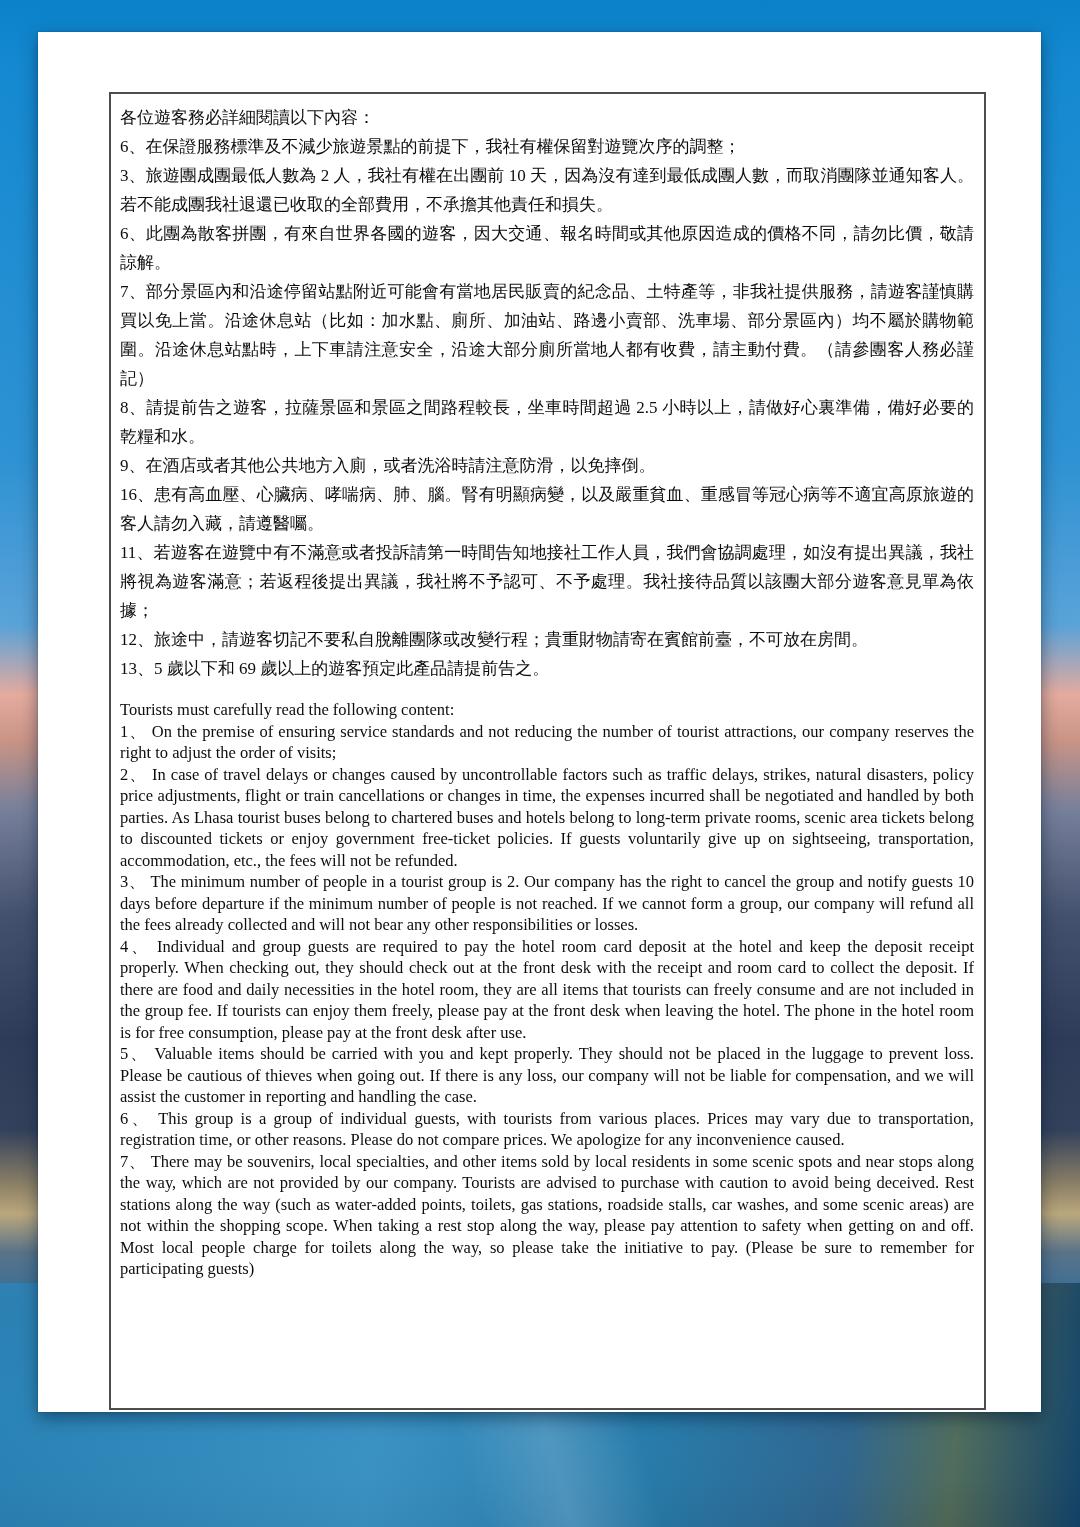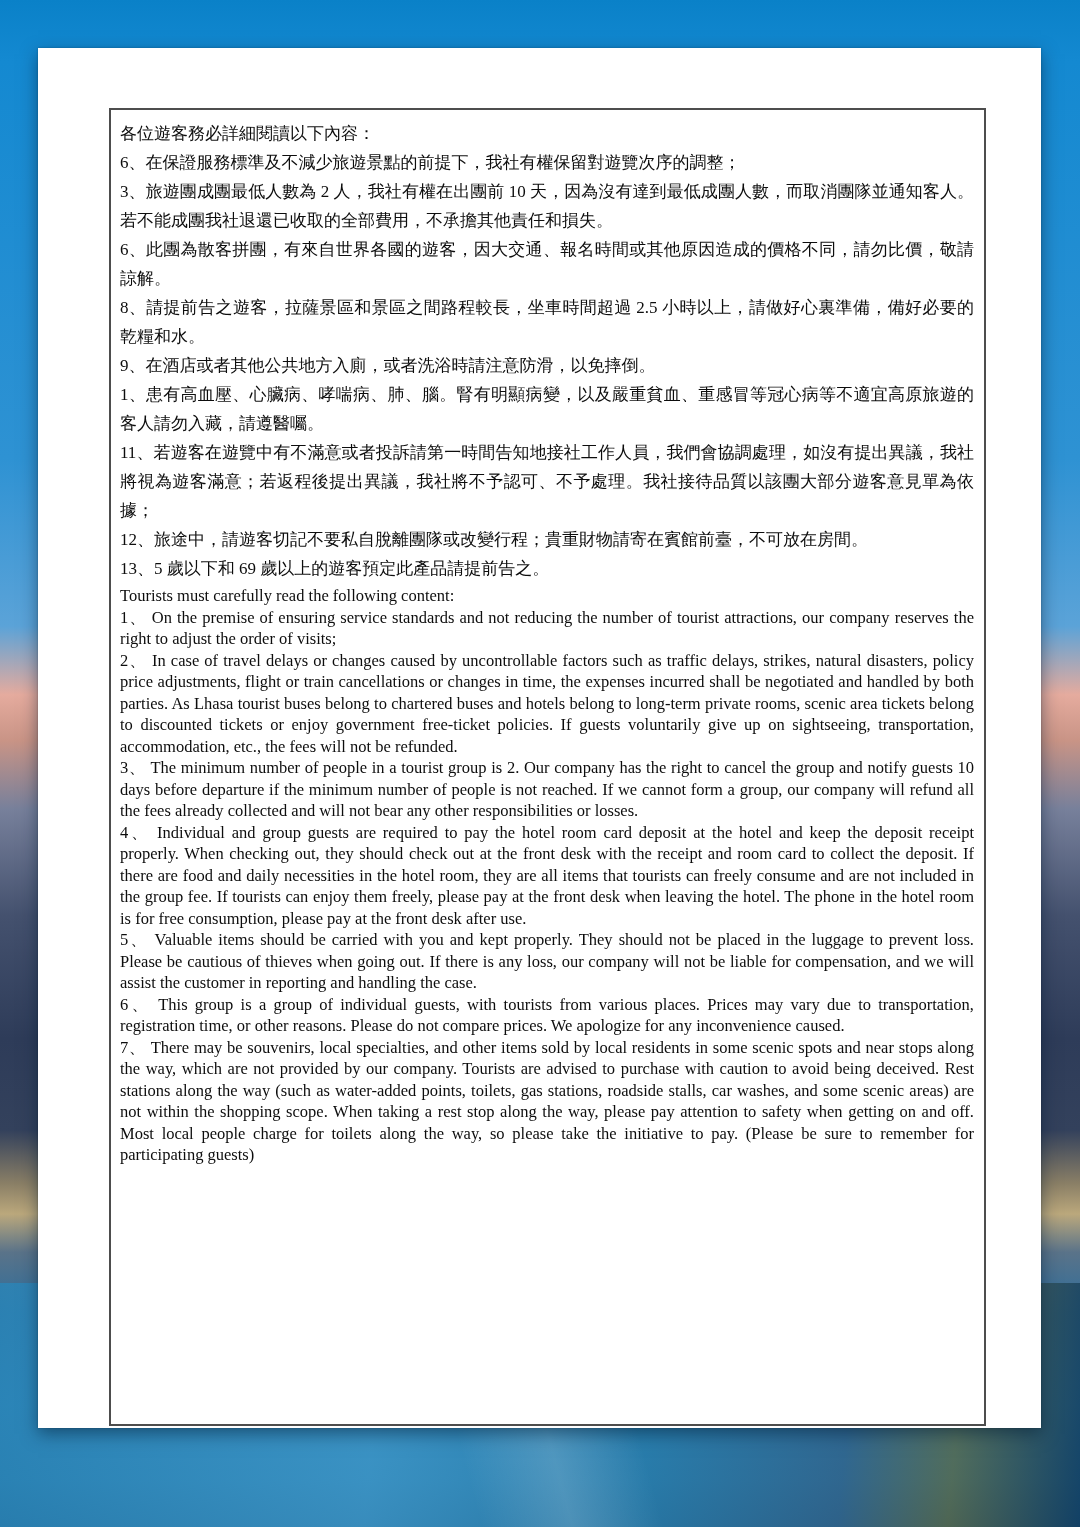--- a/index.html
+++ b/index.html
@@ -31,52 +31,53 @@
       #0f4a74 100%);
   }
   .water-overlay{
     position:absolute;left:0;right:0;top:1283px;bottom:0;
     background:
       linear-gradient(75deg, rgba(255,255,255,0) 42%, rgba(255,255,255,.16) 50%, rgba(255,255,255,0) 58%),
       linear-gradient(95deg, rgba(43,132,182,.85) 0%, rgba(63,151,200,.85) 35%, rgba(42,125,171,.85) 60%,
                       rgba(51,101,140,.85) 78%, rgba(93,107,74,.8) 88%, rgba(18,63,99,.9) 100%);
   }
   .page{
-    position:absolute;left:38px;top:48px;width:1003px;height:1380px;
+    position:absolute;left:38px;top:32px;width:1003px;height:1380px;
     background:#ffffff;
     box-shadow:0 6px 16px rgba(0,25,50,.5), 0 0 2px rgba(0,0,0,.25);
   }
   .notice-box{
     position:absolute;left:71px;top:60px;width:877px;height:1318px;
     box-sizing:border-box;border:2px solid #4d4d4d;background:#ffffff;
     padding:9px 10px 0 9px;overflow:hidden;
     color:#0d0d0d;
   }
   .zh p{margin:0;font-size:17px;line-height:29px;text-align:justify;}
   .en p{margin:0;font-size:16.5px;line-height:21.5px;text-align:justify;}
-  .en{margin-top:2px;}
+  .en{margin-top:16px;}
   .ul-seg{text-underline-offset:3px;}
 </style>
 </head>
 <body>
 
 <div class="backdrop"></div>
 <div class="water-overlay"></div>
 
 <div class="page">
   <div class="notice-box">
 
     <div class="zh">
       <p>各位遊客務必詳細閱讀以下內容：</p>
       <p>6、在保證服務標準及不減少旅遊景點的前提下，我社有權保留對遊覽次序的調整；</p>
       <p><span>3、旅遊團成團最低人數為 2 人，我社有權在出團前 </span><span class="ul-seg">10 天</span><span>，因為沒有達到最低成團人數，而取消團隊並通知客人。若不能成團我社退還已收取的全部費用，不承擔其他責任和損失。</span></p>
       <p>6、此團為散客拼團，有來自世界各國的遊客，因大交通、報名時間或其他原因造成的價格不同，請勿比價，敬請諒解。</p>
+      <p>7、部分景區內和沿途停留站點附近可能會有當地居民販賣的紀念品、土特產等，非我社提供服務，請遊客謹慎購買以免上當。沿途休息站（比如：加水點、廁所、加油站、路邊小賣部、洗車場、部分景區內）均不屬於購物範圍。沿途休息站點時，上下車請注意安全，沿途大部分廁所當地人都有收費，請主動付費。（請參團客人務必謹記）</p>
       <p>8、請提前告之遊客，拉薩景區和景區之間路程較長，坐車時間超過 2.5 小時以上，請做好心裏準備，備好必要的乾糧和水。</p>
       <p>9、在酒店或者其他公共地方入廁，或者洗浴時請注意防滑，以免摔倒。</p>
-      <p>1、患有高血壓、心臟病、哮喘病、肺、腦。腎有明顯病變，以及嚴重貧血、重感冒等冠心病等不適宜高原旅遊的客人請勿入藏，請遵醫囑。</p>
+      <p>16、患有高血壓、心臟病、哮喘病、肺、腦。腎有明顯病變，以及嚴重貧血、重感冒等冠心病等不適宜高原旅遊的客人請勿入藏，請遵醫囑。</p>
       <p>11、若遊客在遊覽中有不滿意或者投訴請第一時間告知地接社工作人員，我們會協調處理，如沒有提出異議，我社將視為遊客滿意；若返程後提出異議，我社將不予認可、不予處理。我社接待品質以該團大部分遊客意見單為依據；</p>
       <p>12、旅途中，請遊客切記不要私自脫離團隊或改變行程；貴重財物請寄在賓館前臺，不可放在房間。</p>
       <p>13、5 歲以下和 69 歲以上的遊客預定此產品請提前告之。</p>
     </div>
 
     <div class="en">
       <p>Tourists must carefully read the following content:</p>
       <p>1、 On the premise of ensuring service standards and not reducing the number of tourist attractions, our company reserves the right to adjust the order of visits;</p>
       <p>2、 In case of travel delays or changes caused by uncontrollable factors such as traffic delays, strikes, natural disasters, policy price adjustments, flight or train cancellations or changes in time, the expenses incurred shall be negotiated and handled by both parties. As Lhasa tourist buses belong to chartered buses and hotels belong to long-term private rooms, scenic area tickets belong to discounted tickets or enjoy government free-ticket policies. If guests voluntarily give up on sightseeing, transportation, accommodation, etc., the fees will not be refunded.</p>
       <p><span>3、 The minimum number of people in a tourist group is 2. Our company has the right to cancel the group and notify guests </span><span class="ul-seg">10 days</span><span> before departure if the minimum number of people is not reached. If we cannot form a group, our company will refund all the fees already collected and will not bear any other responsibilities or losses.</span></p>

